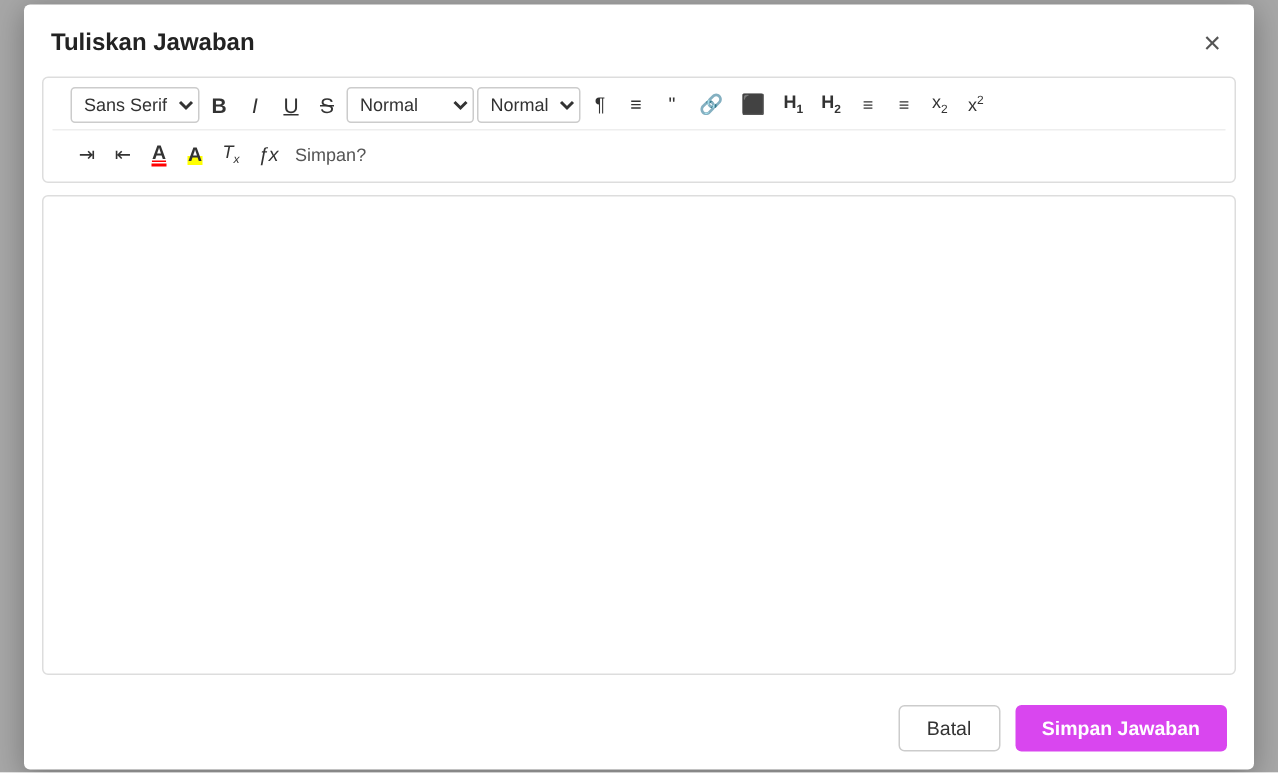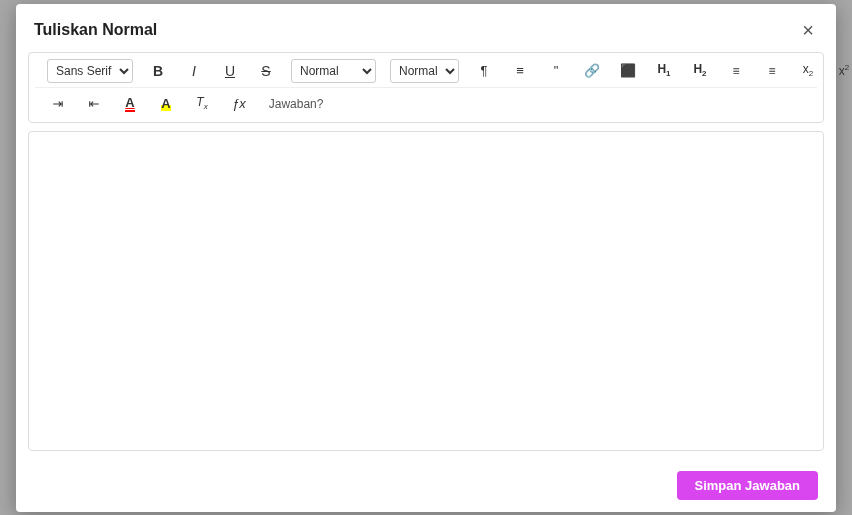--- a/index.html
+++ b/index.html
@@ -53,21 +53,21 @@
     }
     .toolbar {
       border: 1px solid #ddd;
       border-radius: 4px;
       margin: 0 12px;
       padding: 4px 6px;
     }
     .toolbar-row {
       display: flex;
       align-items: center;
-      gap: 14px;
+      gap: 2px;
       flex-wrap: nowrap;
       padding: 2px 12px;
     }
     .toolbar-row + .toolbar-row {
       border-top: 1px solid #eee;
       margin-top: 2px;
       padding-top: 4px;
     }
     .tb-btn {
       background: none;
@@ -157,21 +157,21 @@
       background: linear-gradient(transparent 60%, yellow 60%);
     }
   </style>
 </head>
 <body>
 
 <div class="modal-overlay">
   <div class="modal">
 
     <div class="modal-header">
-      <span class="modal-title">Tuliskan Normal</span>
+      <span class="modal-title">Tuliskan Jawaban</span>
       <button class="close-btn">×</button>
     </div>
 
     <div class="toolbar">
 
       <div class="toolbar-row">
 
         <select class="tb-select">
           <option>Sans Serif</option>
         </select>
@@ -261,23 +261,24 @@
         </button>
 
         <button class="tb-btn">
           <span style="font-style:italic; font-size:12px;text-align:right;">T<sub style="font-size:8px;">x</sub></span>
         </button>
 
         <button class="tb-btn">
           <span style="font-style:italic; font-size:13px;text-align:right;">ƒx</span>
         </button>
 
-        <span class="tb-formula">Jawaban?</span>
+        <span class="tb-formula">Simpan?</span>
       </div>
     </div>
 
     <div class="editor-area" contenteditable="true" style=""></div>
 
     <div class="modal-footer">
+      <button class="btn-cancel">Batal</button>
       <button class="btn-save">Simpan Jawaban</button>
     </div>
   </div>
 </div>
 
 </body></html>

